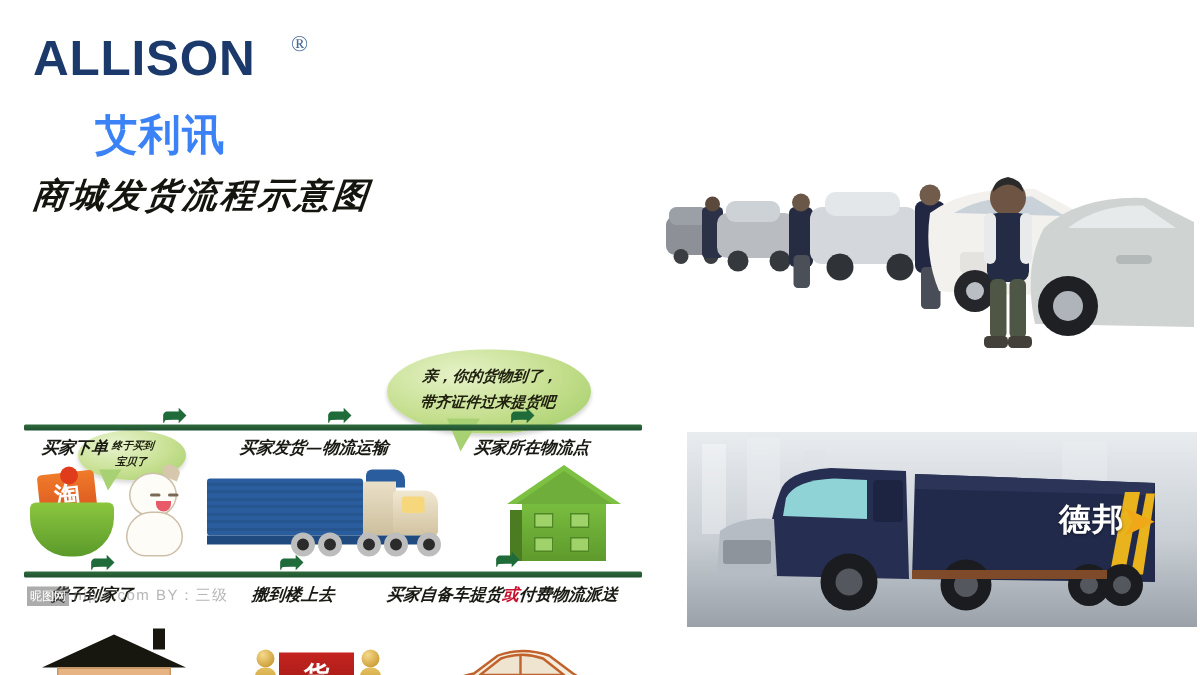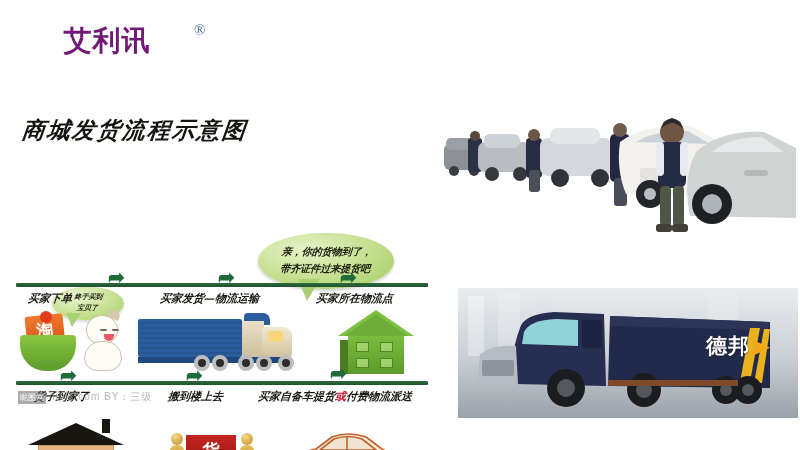--- a/index.html
+++ b/index.html
@@ -21,26 +21,26 @@
     letter-spacing: 0.5px;
     color: #1b3a6b;
     line-height: 1;
   }
   .logo-reg {
     position: absolute; left: 172px; top: 0px;
     font-size: 15px; color: #4a6a95;
     font-family: "Liberation Serif", serif;
   }
   .logo-cn {
-    margin-top: 4px;
+    margin-top: 20px;
     font-family: "DejaVu Sans", sans-serif;
     font-weight: bold;
     font-size: 28px;
     letter-spacing: 1px;
-    color: #701a75;
+    color: #3b82f6;
     line-height: 1.05;
     text-align: center;
     width: 170px;
   }
   .headline {
     position: absolute; left: 240px; top: 42px; width: 530px;
     text-align: center;
     font-family: "DejaVu Sans", sans-serif;
     font-weight: bold;
     font-size: 23px;
@@ -309,20 +309,21 @@
     display: inline-block; background: rgba(90,90,90,0.5); color: #fff;
     font-size: 8px; padding: 1px 2px; margin-right: 3px; letter-spacing: 0;
   }
 </style>
 </head>
 <body>
 
 <div class="slide">
 
   <div class="logo-block">
+    <div class="logo-word">ALLISON</div>
     <div class="logo-reg">®</div>
     <div class="logo-cn">艾利讯</div>
   </div>
 
 
   <div class="diagram">
 
     <div class="diagram-title">商城发货流程示意图</div>
 
     <div class="bubble-big">

